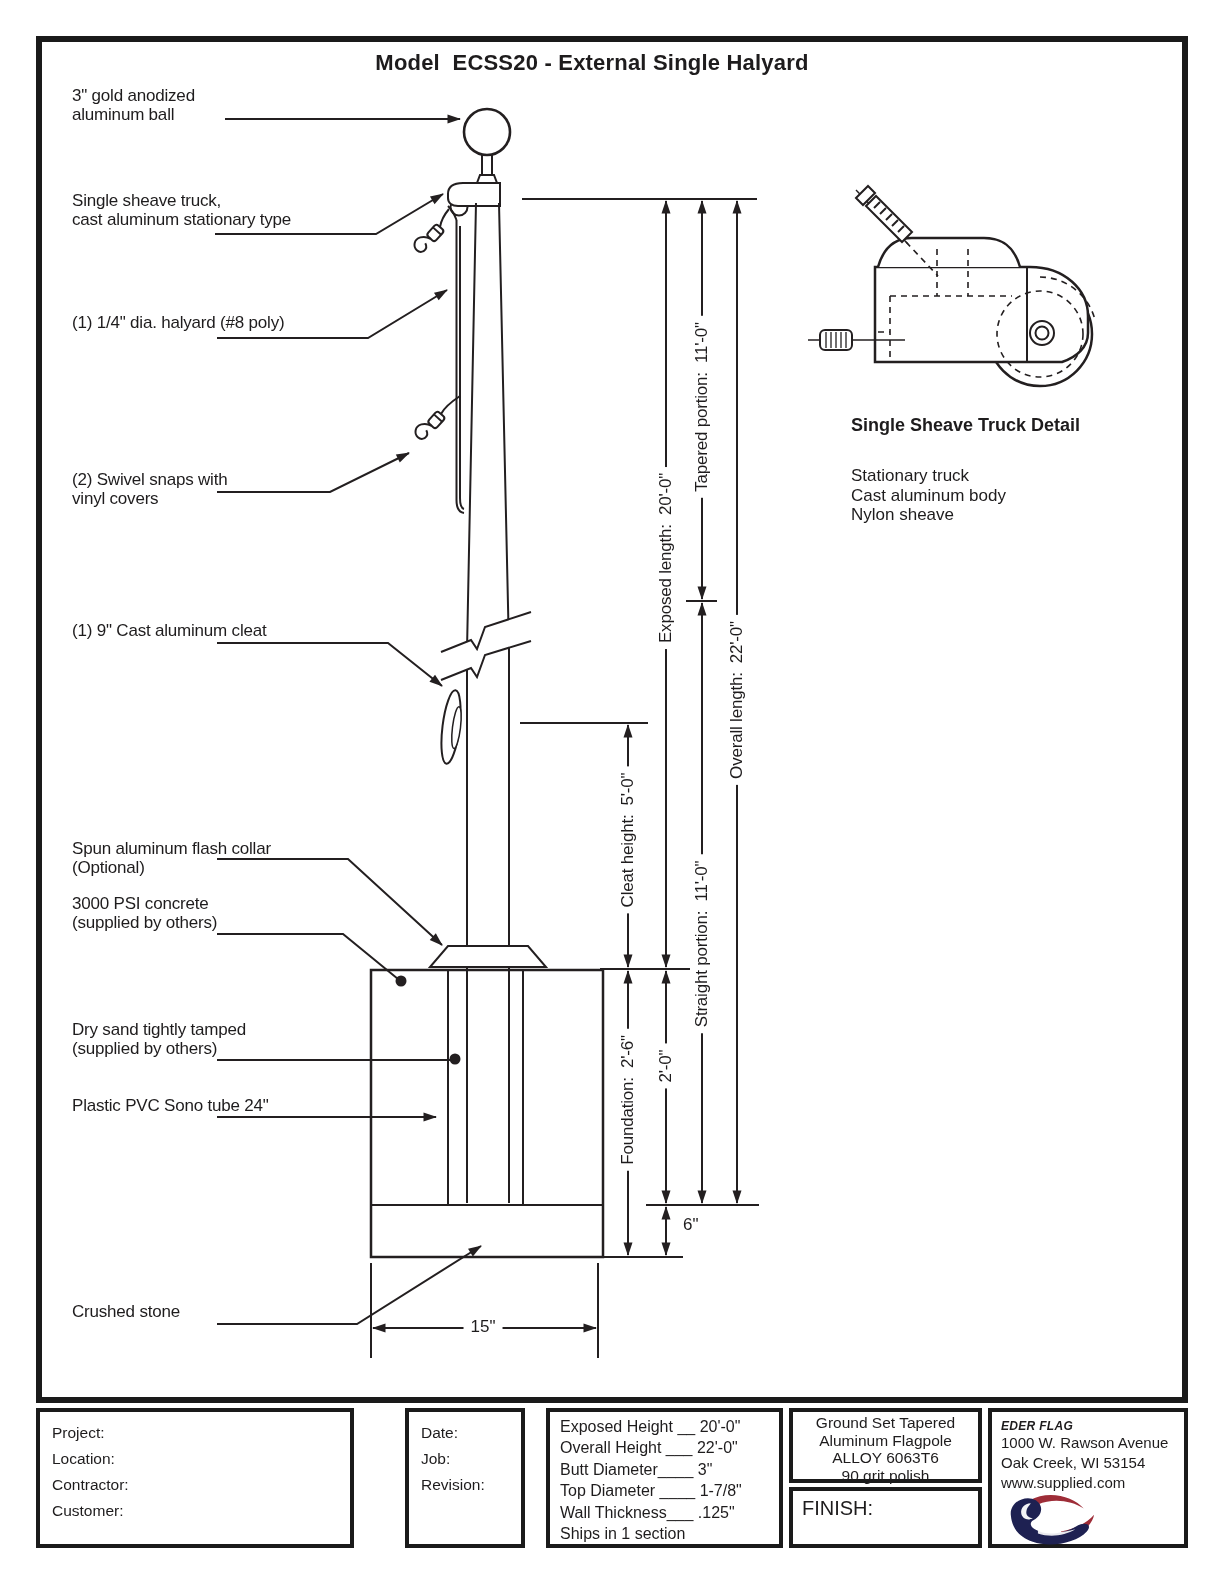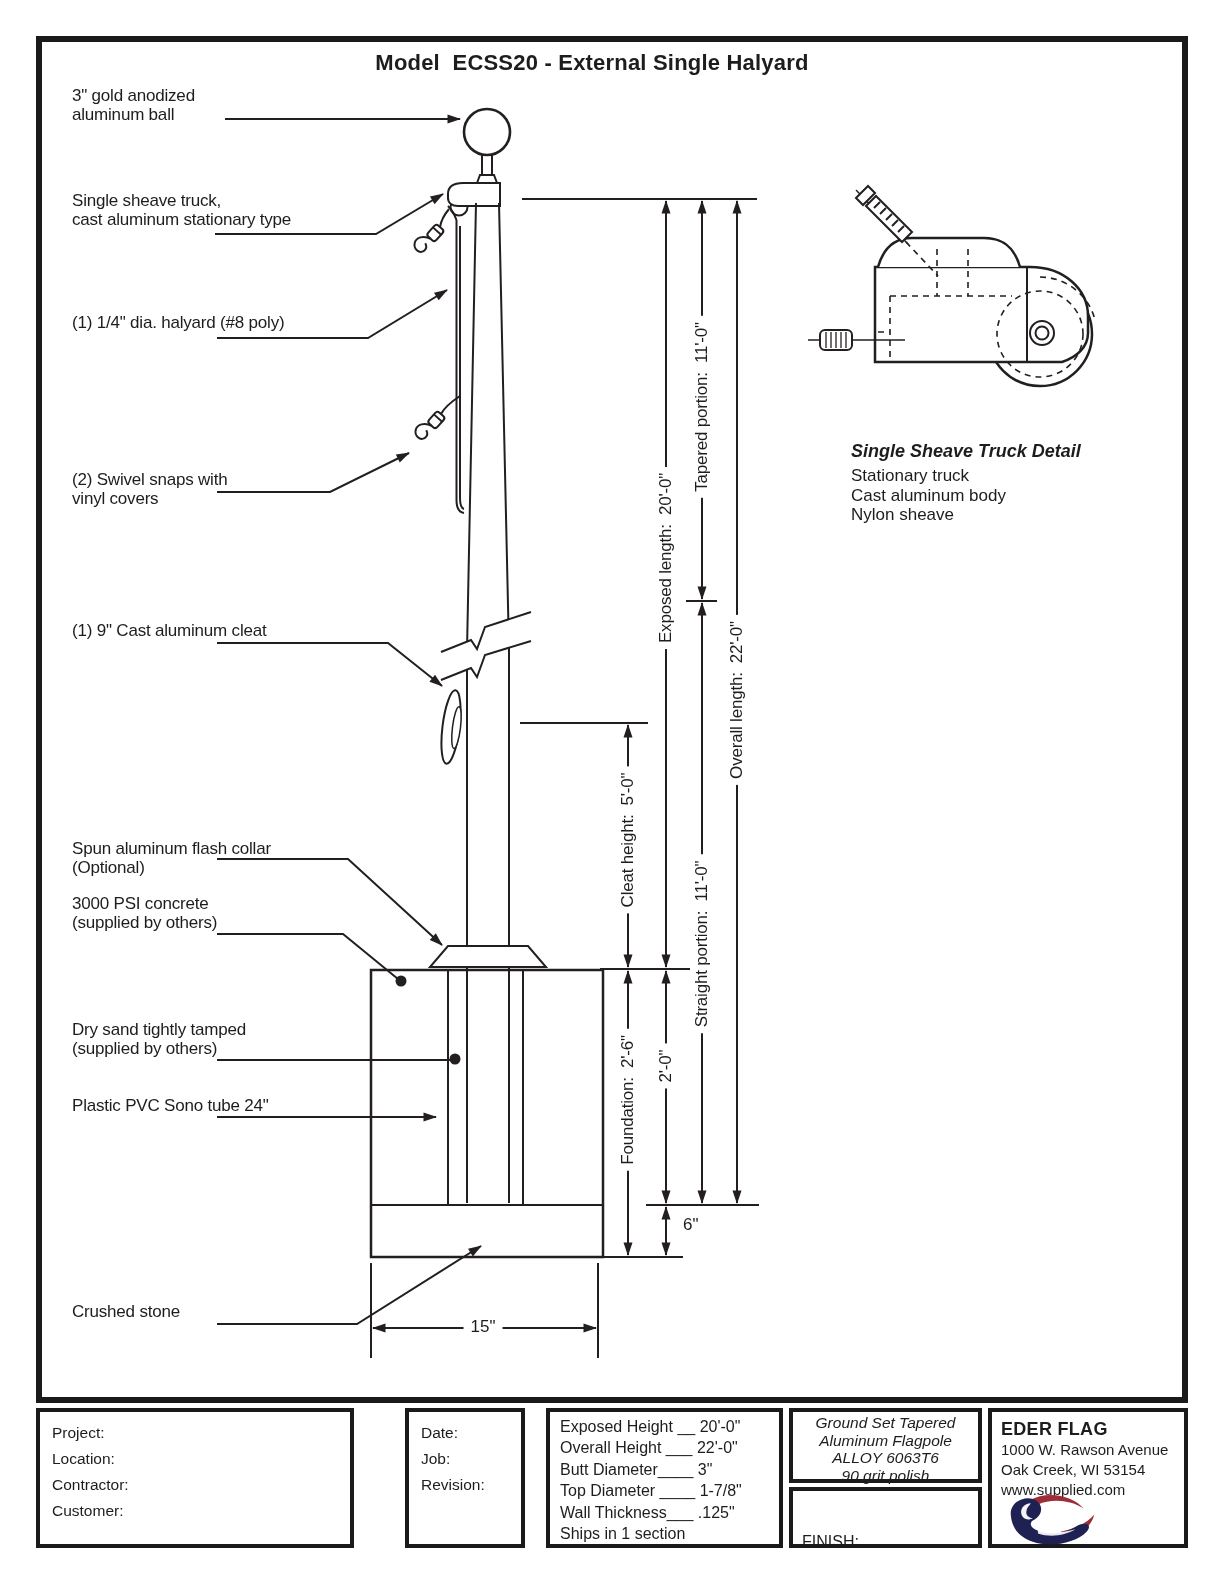--- a/index.html
+++ b/index.html
@@ -22,32 +22,32 @@
   }
   .vdim{
     position:absolute;font-size:17px;background:#fff;padding:2px 6px;
     white-space:pre;transform:translate(-50%,-50%) rotate(-90deg);letter-spacing:-.2px;
   }
   .hdim{
     position:absolute;font-size:17px;background:#fff;padding:0 7px;
     white-space:pre;transform:translate(-50%,-50%);
   }
   .plain-dim{position:absolute;font-size:17px;white-space:pre;}
-  #truck-detail-title{position:absolute;left:851px;top:441px;font-size:18px;font-weight:bold;font-style:italic;}
+  #truck-detail-title{position:absolute;left:851px;top:415px;font-size:18px;font-weight:bold;}
   #truck-detail-lines{position:absolute;left:851px;top:466px;font-size:17px;line-height:19.5px;white-space:pre-line;}
   .tb-cell{
     position:absolute;border:4px solid #1a1a1a;box-sizing:border-box;background:#fff;
     font-size:15.5px;
   }
   .tb-row{padding-left:12px;line-height:17px;margin-bottom:9px;}
   .pad-top{padding-top:12px;}
   .spec-line{padding-left:10px;line-height:21.4px;white-space:pre;}
-  .prod-line{text-align:center;line-height:17.5px;font-size:15.5px;font-style:italic;}
-  #cell-finish-label{padding:6px 0 0 9px;font-size:16px;margin-top:36px;}
-  #company-name{padding:7px 0 0 9px;font-size:18px;font-weight:bold;letter-spacing:.3px;}
+  .prod-line{text-align:center;line-height:17.5px;font-size:15.5px;}
+  #cell-finish-label{padding:6px 0 0 9px;font-size:20px;}
+  #company-name{padding:7px 0 0 9px;font-size:12px;font-weight:bold;letter-spacing:.3px;font-style:italic;}
   .addr-line{padding-left:9px;line-height:20px;font-size:15px;}
   svg{display:block;}
   #linework{position:absolute;left:0;top:0;}
 </style>
 </head>
 <body>
 
 <div id="border-box"></div>
 
 <div id="page-title">Model  ECSS20 - External Single Halyard</div>

